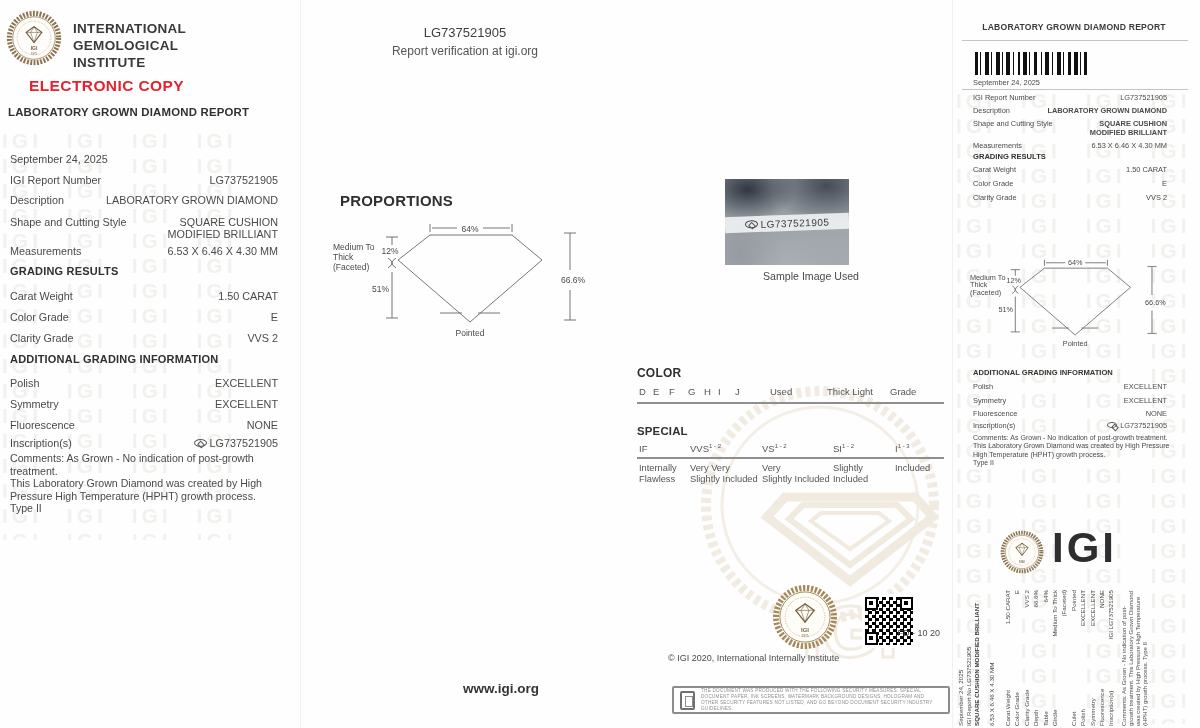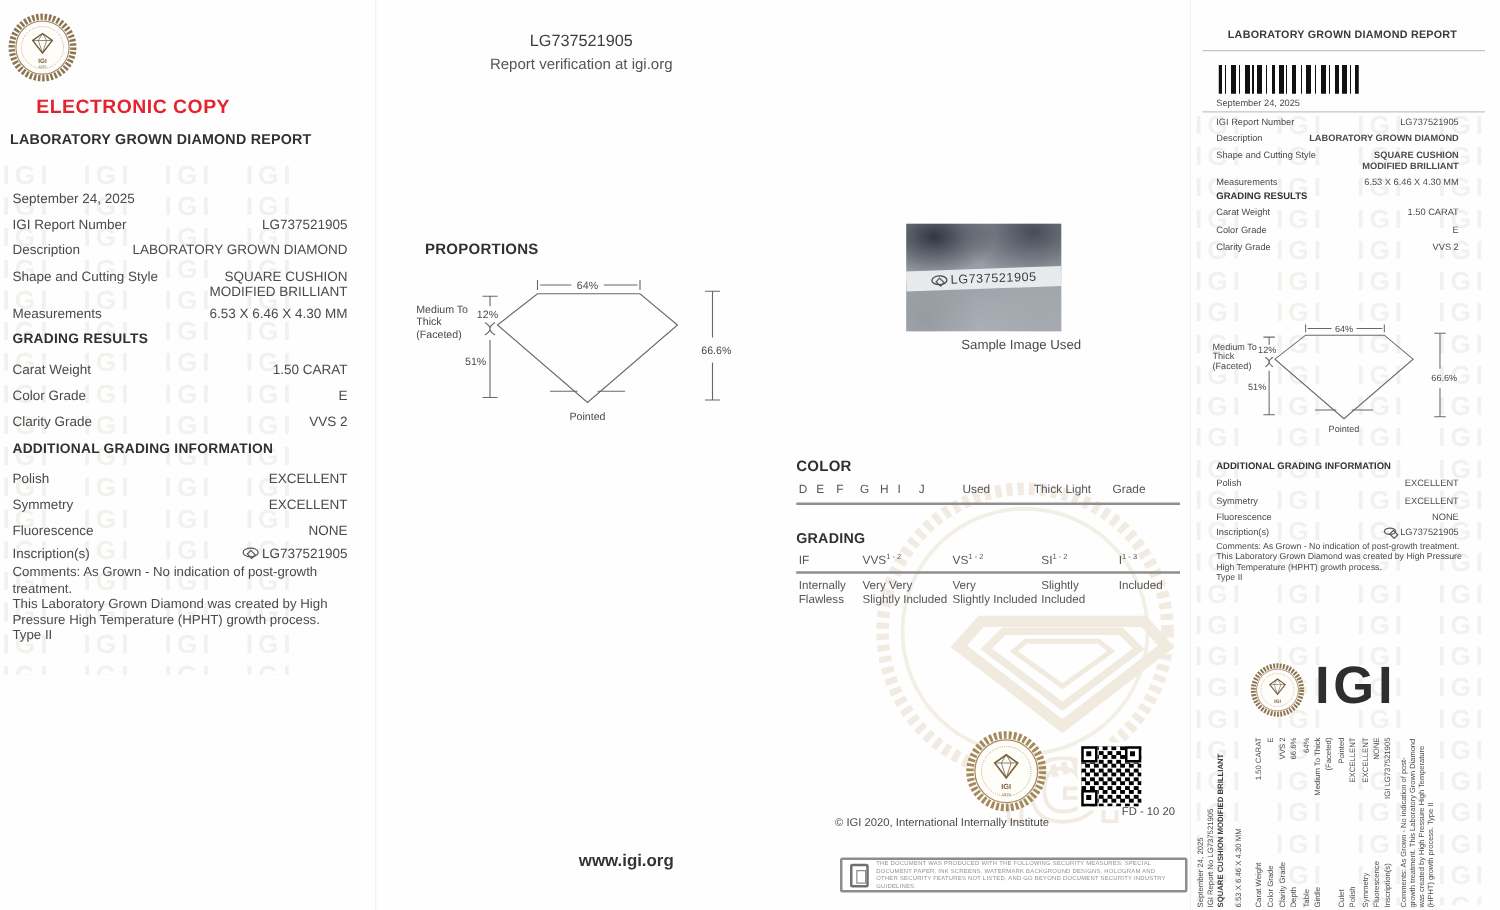--- a/index.html
+++ b/index.html
@@ -80,20 +80,25 @@
 
   <svg class="abs" style="left:6px;top:10px" width="56" height="56" viewBox="0 0 100 100">
     <circle cx="50" cy="50" r="44" fill="none" stroke="#8d7550" stroke-width="9" stroke-dasharray="3.5 2.5"></circle>
     <circle cx="50" cy="50" r="38" fill="#fffdf9" stroke="#9b825c" stroke-width="1.5"></circle>
     <circle cx="50" cy="50" r="30" fill="none" stroke="#a8906a" stroke-width="1.2" stroke-dasharray="1 1.6"></circle>
     <path d="M50 30 L64 40 L50 58 L36 40 Z" fill="none" stroke="#6d5a3e" stroke-width="2"></path>
     <path d="M36 40 L64 40 M50 30 L44 40 L50 58 M50 30 L56 40 L50 58" fill="none" stroke="#6d5a3e" stroke-width="1"></path>
     <text x="50" y="72" text-anchor="middle" font-size="9" font-weight="bold" fill="#6d5a3e">IGI</text>
     <text x="50" y="80" text-anchor="middle" font-size="5" fill="#6d5a3e">1975</text>
   </svg>
+  <div class="abs b" style="left:73px;top:20px;font-size:13.5px;line-height:17px;color:#39393b;letter-spacing:.3px">
+    <div>INTERNATIONAL</div>
+    <div>GEMOLOGICAL</div>
+    <div>INSTITUTE</div>
+  </div>
   <div class="abs b" style="left:29px;top:77px;font-size:15.5px;color:#e32430;letter-spacing:.4px">ELECTRONIC COPY</div>
   <div class="abs b heading" style="left:8px;top:106px;font-size:11.4px">LABORATORY GROWN DIAMOND REPORT</div>
 
   <div class="abs lrow" style="left:10px;top:153px">September 24, 2025</div>
 
   <div class="abs row lrow" style="left:10px;top:174px;width:268px">
     <span>IGI Report Number</span>
     <span class="v">LG737521905</span>
   </div>
   <div class="abs row lrow" style="left:10px;top:194px;width:268px">
@@ -145,21 +150,21 @@
     <div>Comments: As Grown - No indication of post-growth treatment.</div>
     <div>This Laboratory Grown Diamond was created by High Pressure High Temperature (HPHT) growth process.</div>
     <div>Type II</div>
   </div>
 
   <div class="abs" style="left:345px;top:25px;width:240px;text-align:center">
     <div style="font-size:13px;color:#3e3e40">LG737521905</div>
     <div style="font-size:12px;margin-top:4px;color:#555">Report verification at igi.org</div>
   </div>
 
-  <div class="abs heading" style="left:340px;top:192px;font-size:12px">PROPORTIONS</div>
+  <div class="abs heading" style="left:340px;top:192px;font-size:15px">PROPORTIONS</div>
 
   <svg class="abs" style="left:333px;top:222px" width="280" height="122" viewBox="0 0 280 122">
     <g stroke="#68686a" stroke-width="0.9" fill="none">
       <path d="M97 2 L97 10 M99 6 L124 6 M150 6 L177 6 M179 2 L179 10"></path>
       <path d="M97 13 L179 13 L209 38 L137 100 L65 38 Z"></path>
       <path d="M107 91 L129 91 M145 91 L167 91"></path>
       <path d="M53 15 L65 15 M59 15 L59 23 M55 36 Q63 41 55 46 M63 36 Q55 41 63 46 M59 50 L59 96 M53 96 L65 96"></path>
       <path d="M231 11 L243 11 M237 11 L237 48 M237 68 L237 98 M231 98 L243 98"></path>
     </g>
     <g fill="#4a4a4c" font-size="8.5">
@@ -173,38 +178,38 @@
       <text x="0" y="48">(Faceted)</text>
     </g>
   </svg>
 
   <div class="abs sample-img" style="left:725px;top:179px;width:124px;height:86px">
     <div class="girdle-band">
       <span class="igi-oval" style="border-color:#444"></span>
       <span>LG737521905</span>
     </div>
   </div>
-  <div class="abs" style="left:755px;top:270px;width:124px;text-align:center;font-size:10.6px;color:#4a4a4c">Sample Image Used</div>
+  <div class="abs" style="left:735px;top:270px;width:124px;text-align:right;font-size:10.6px;color:#4a4a4c">Sample Image Used</div>
 
   <div class="abs heading" style="left:637px;top:366px;font-size:12px">COLOR</div>
   <div class="abs" style="left:637px;top:386px;width:307px;height:12px;font-size:9.5px;color:#555">
     <span class="abs" style="left:2px">D</span>
     <span class="abs" style="left:16px">E</span>
     <span class="abs" style="left:32px">F</span>
     <span class="abs" style="left:51px">G</span>
     <span class="abs" style="left:67px">H</span>
     <span class="abs" style="left:81px">I</span>
     <span class="abs" style="left:98px">J</span>
     <span class="abs" style="left:133px">Used</span>
     <span class="abs" style="left:190px">Thick Light</span>
     <span class="abs" style="left:253px">Grade</span>
   </div>
   <div class="abs scale-line" style="left:637px;top:402px;width:307px"></div>
 
-  <div class="abs heading" style="left:637px;top:425px;font-size:11.4px">GRADING</div>
+  <div class="abs heading" style="left:637px;top:425px;font-size:11.4px">SPECIAL</div>
   <div class="abs" style="left:637px;top:443px;width:307px;height:13px;font-size:9.5px;color:#555">
     <span class="abs" style="left:2px"><span>IF</span><sup style="font-size:6px"></sup></span>
     <span class="abs" style="left:53px"><span>VVS</span><sup style="font-size:6px">1 - 2</sup></span>
     <span class="abs" style="left:125px"><span>VS</span><sup style="font-size:6px">1 - 2</sup></span>
     <span class="abs" style="left:196px"><span>SI</span><sup style="font-size:6px">1 - 2</sup></span>
     <span class="abs" style="left:258px"><span>I</span><sup style="font-size:6px">1 - 3</sup></span>
   </div>
   <div class="abs scale-line" style="left:637px;top:457px;width:307px"></div>
   <div class="abs" style="left:637px;top:463px;width:320px;font-size:9.3px;line-height:11px;color:#555">
     <span class="abs" style="left:2px;width:50px"><span>Internally</span><br><span>Flawless</span></span>
@@ -224,21 +229,21 @@
     <text x="50" y="80" text-anchor="middle" font-size="5" fill="#7a6544">1975</text>
   </svg>
   <div class="abs qr" style="left:862px;top:594px;width:54px;height:54px">
     <div class="qr-inner">
       <div class="finder" style="left:0;top:0"></div>
       <div class="finder" style="right:0;top:0"></div>
       <div class="finder" style="left:0;bottom:0"></div>
     </div>
   </div>
   <div class="abs" style="left:668px;top:653px;font-size:9px;color:#4a4a4c">© IGI 2020, International Internally Institute</div>
-  <div class="abs" style="left:860px;top:644px;width:80px;text-align:right;font-size:9px;color:#4a4a4c">FD - 10 20</div>
+  <div class="abs" style="left:860px;top:628px;width:80px;text-align:right;font-size:9px;color:#4a4a4c">FD - 10 20</div>
 
   <div class="abs b" style="left:463px;top:681px;font-size:13.5px;color:#343436">www.igi.org</div>
 
   <div class="abs sec-box" style="left:672px;top:686px;width:278px;height:28px">
     <div class="sec-icon"></div>
     <div class="sec-text">THE DOCUMENT WAS PRODUCED WITH THE FOLLOWING SECURITY MEASURES: SPECIAL DOCUMENT PAPER, INK SCREENS, WATERMARK BACKGROUND DESIGNS, HOLOGRAM AND OTHER SECURITY FEATURES NOT LISTED, AND GO BEYOND DOCUMENT SECURITY INDUSTRY GUIDELINES.</div>
   </div>
 
   <div class="abs b" style="left:960px;top:22px;width:228px;text-align:center;font-size:8.6px;color:#3a3a3c;letter-spacing:.2px">LABORATORY GROWN DIAMOND REPORT</div>
   <div class="abs thinline" style="left:962px;top:40px;width:226px"></div>

